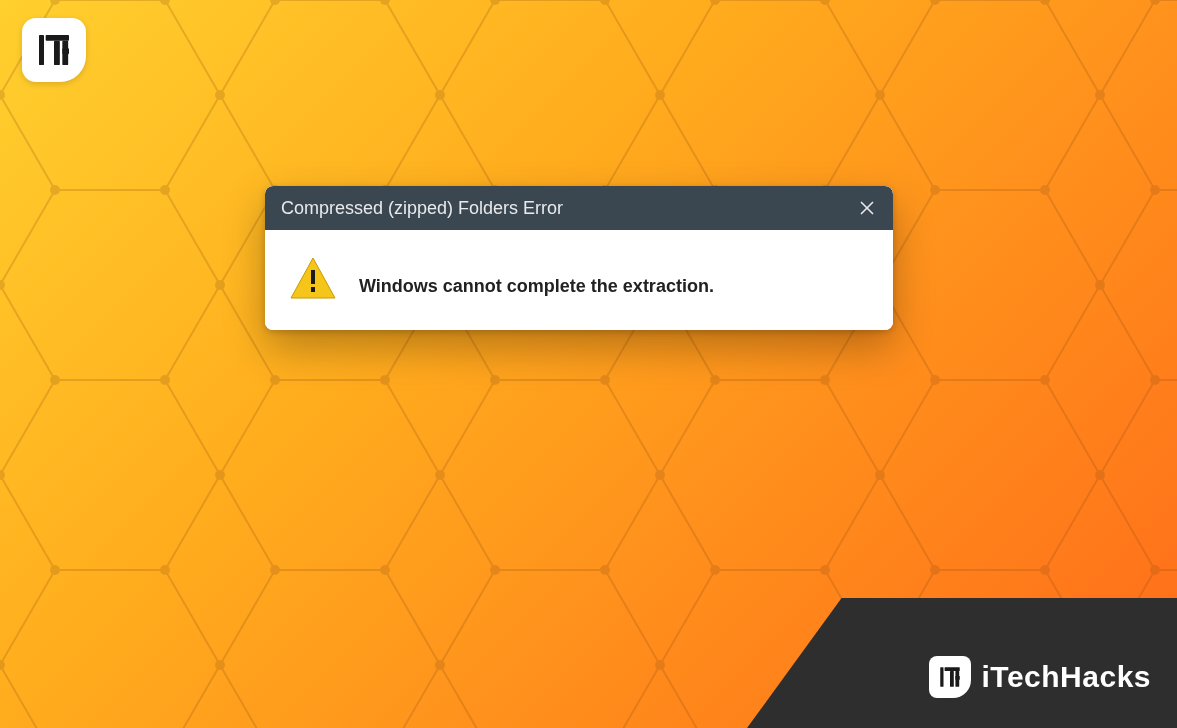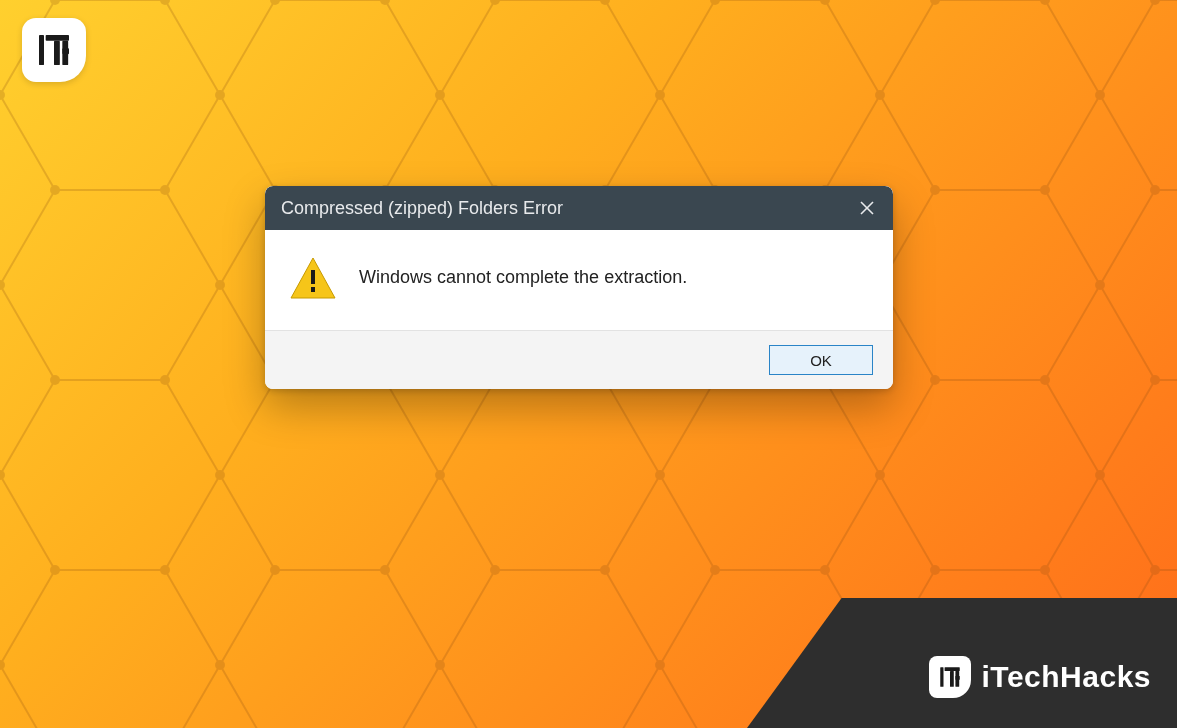--- a/index.html
+++ b/index.html
@@ -79,22 +79,23 @@
     width: 52px; height: 44px;
     display: flex; align-items: center; justify-content: center;
     cursor: pointer;
   }
   .titlebar .close-btn svg { width: 14px; height: 14px; stroke: #e8eaec; stroke-width: 1.6; }
 
   .body {
     display: flex;
     padding: 24px 24px 30px 24px;
     gap: 22px;
-    align-items: center;
+    align-items: flex-end;
     background: #ffffff;
+    font-weight: bold;
   }
   .warn-icon { width: 48px; height: 44px; flex: 0 0 auto; margin-top: 2px; }
   .msg { color: #222; font-size: 18px; line-height: 1.5; }
   .msg p + p { margin-top: 18px; }
 
   .footer {
     border-top: 1px solid #e2e2e2;
     background: #f4f4f4;
     padding: 14px 20px;
     display: flex; justify-content: flex-end;
@@ -162,23 +163,20 @@
     <div class="body">
       <svg class="warn-icon" viewBox="0 0 48 44">
         <polygon points="24,2 46,42 2,42" fill="#f6c519" stroke="#c79a00" stroke-width="1"></polygon>
         <rect x="22" y="14" width="4" height="14" fill="#1a1a1a"></rect>
         <rect x="22" y="31" width="4" height="5" fill="#1a1a1a"></rect>
       </svg>
       <div class="msg">
         <p>Windows cannot complete the extraction.</p>
       </div>
     </div>
-    <div class="footer">
-      <button class="ok-btn">OK</button>
-    </div>
   </div>
 
   <div class="ribbon-br">
     <div class="poly"></div>
     <div class="brand">
       <div class="mini-badge">
         <svg viewBox="0 0 48 48">
           <g fill="#1a1a1a">
             <rect x="6" y="6" width="6" height="36" rx="1"></rect>
             <rect x="14" y="6" width="28" height="7" rx="1"></rect>

